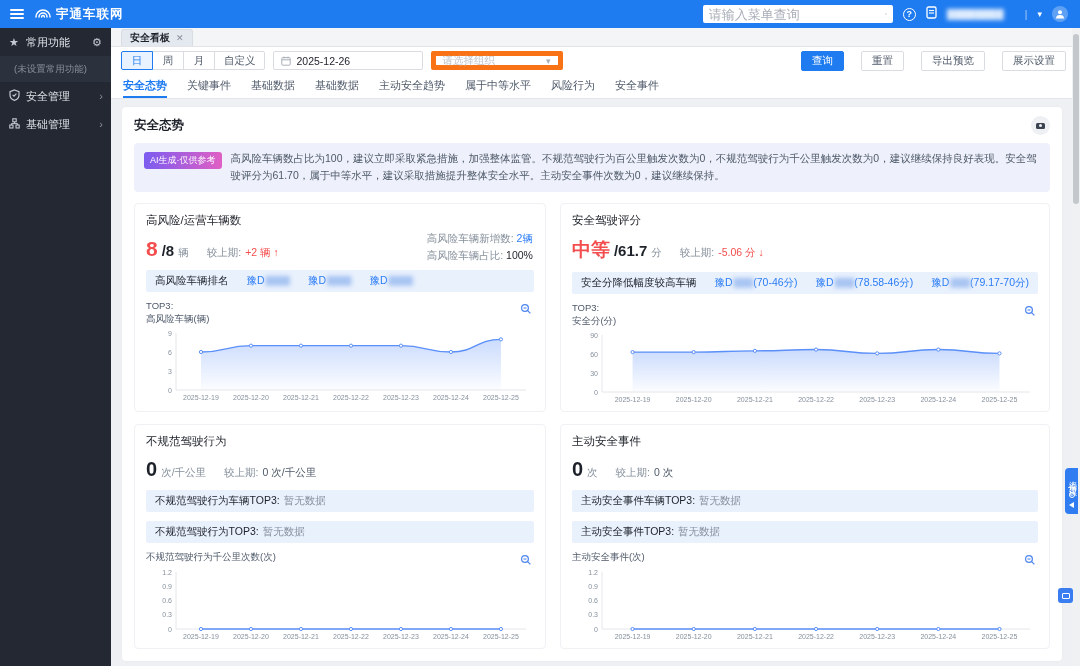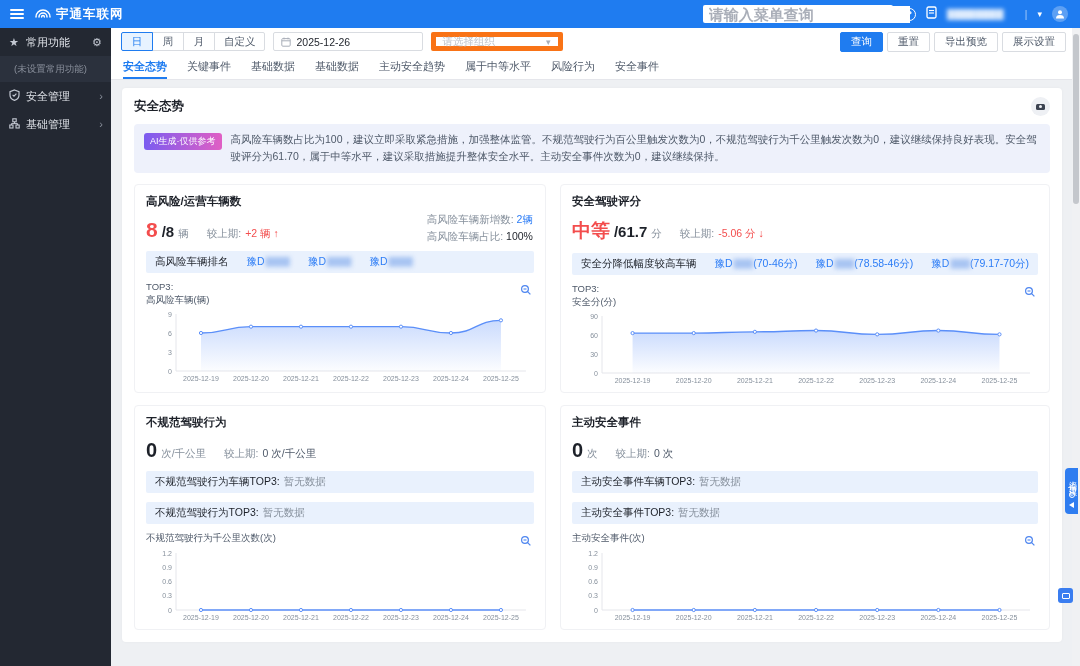--- a/index.html
+++ b/index.html
@@ -6,21 +6,21 @@
   html,body { width:1080px; height:666px; overflow:hidden; font-family:"Liberation Sans",sans-serif; background:#eef0f3; position:relative; }
 
   
   .topbar { position:absolute; top:0; left:0; width:1080px; height:28px; background:#1f7cf0; display:flex; align-items:center; padding:0 12px 0 10px; z-index:30; }
   .hamburger { width:14px; display:flex; flex-direction:column; gap:2.5px; cursor:pointer; }
   .hamburger i { display:block; height:1.6px; background:#fff; border-radius:1px; }
   .logo-arcs { margin-left:10px; }
   .brand { color:#ffffff; font-size:12.5px; font-weight:700; margin-left:4px; letter-spacing:1px; }
   .topbar-right { margin-left:auto; display:flex; align-items:center; gap:10px; }
   .searchbox { width:190px; height:18px; background:#fff; border-radius:2px; display:flex; align-items:center; padding:0 6px; }
-  .searchbox input { flex:1; border:none; outline:none; font-size:15px; color:#333; font-family:inherit;font-weight:bold; }
+  .searchbox input { flex:1; border:none; outline:none; font-size:13px; color:#333; font-family:inherit; }
   .searchbox input::placeholder { color:#a9aeb8; }
   .help-icon { width:13px; height:13px; border:1.3px solid #fff; border-radius:50%; color:#fff; font-size:9px; font-weight:700; display:flex; align-items:center; justify-content:center; cursor:pointer; }
   .doc-icon { cursor:pointer; }
   .masked-user { width:68px; height:11px; overflow:hidden; color:rgba(255,255,255,.85); font-size:10px; filter:blur(2px); white-space:nowrap; }
   .pipe { color:rgba(255,255,255,.6); font-size:10px; }
   .caret-top { color:#fff; font-size:9px; cursor:pointer; }
   .avatar { width:16px; height:16px; border-radius:50%; background:rgba(255,255,255,.28); display:flex; align-items:center; justify-content:center; cursor:pointer; }
 
   
   .sidebar { position:absolute; top:28px; left:0; width:111px; bottom:0; background:#232832; z-index:20; }
@@ -38,21 +38,21 @@
 
   .filterrow { height:27px; background:#fff; display:flex; align-items:center; gap:8px; padding:0 14px 0 10px; }
   .seg { display:flex; }
   .seg .seg-btn { height:19px; min-width:32px; padding:0 8px; border:1px solid #d9dce1; margin-left:-1px; background:#fff; font-size:10.5px; color:#4e5969; display:flex; align-items:center; justify-content:center; cursor:pointer; }
   .seg .seg-btn:first-child { margin-left:0; border-radius:2px 0 0 2px; }
   .seg .seg-btn:last-child { border-radius:0 2px 2px 0;padding-left:9px; }
   .seg .active { background:#e8f3ff; color:#1f7cf0; border-color:#1f7cf0; position:relative; z-index:1; }
   .datebox { width:150px; height:19px; border:1px solid #d9dce1; border-radius:2px; display:flex; align-items:center; gap:6px; padding:0 7px; font-size:10.5px; color:#1d2129; cursor:pointer; }
   .selectbox { width:132px; height:19px; border:5px solid #f97316; border-radius:2px; display:flex; align-items:center; padding:0 7px; font-size:10.5px; color:#bfc4cc; cursor:pointer; }
   .selectbox .cd { margin-left:auto; color:#a9aeb8; font-size:9px; }
-  .fbtns { margin-left:auto; display:flex; gap:4px; }
+  .fbtns { margin-left:auto; display:flex; gap:17px; }
   .btn { height:20px; padding:0 10px; border-radius:2px; font-size:10.5px; display:flex; align-items:center; cursor:pointer; border:1px solid #d9dce1; background:#fff; color:#4e5969; }
   .btn-primary { background:#1f7cf0; border-color:#1f7cf0; color:#fff; }
 
   .subtabs { height:25px; background:#fff; display:flex; align-items:stretch; gap:20px; padding:0 12px; border-bottom:1px solid #e5e6eb; }
   .subtab { font-size:11px; color:#4e5969; display:flex; align-items:center; cursor:pointer; border-bottom:2px solid transparent; }
   .subtab.active { color:#1f7cf0; font-weight:700; border-bottom-color:#1f7cf0; }
 
   .content { flex:1; overflow:hidden; padding:8px 18px 0 11px; }
   .panel { background:#fff; border-radius:4px; padding:9px 12px 12px; box-shadow:0 0 3px rgba(0,0,0,.04); }
   .panel-head { display:flex; align-items:center; }
@@ -60,21 +60,21 @@
   .cam-btn { margin-left:auto; width:19px; height:19px; border-radius:50%; background:#eef0f4; display:flex; align-items:center; justify-content:center; cursor:pointer; }
   .cam-btn i { display:block; width:9px; height:6px; background:#3b4250; border-radius:1.5px; position:relative; }
   .cam-btn i:after { content:""; position:absolute; left:3px; top:1.5px; width:3px; height:3px; border-radius:50%; background:#eef0f4; }
 
   .ai-summary { margin-top:8px; background:#eef1fb; border-radius:4px; padding:7px 10px; display:flex; gap:9px; align-items:flex-start; }
   .ai-pill { flex:0 0 auto; background:linear-gradient(90deg,#7b5cf0,#e05fc4); color:#fff; font-size:9px; padding:2px 6px; border-radius:3px; margin-top:2px; white-space:nowrap; }
   .ai-text { font-size:10.5px; color:#4e5969; line-height:1.65; }
 
   .cards-grid { margin-top:11px; display:grid; grid-template-columns:1fr 1fr; gap:12px 14px; }
   .scard { border:1px solid #f0f1f4; border-radius:4px; padding:9px 11px 6px; position:relative; }
-  .scard-title { font-size:11.5px; font-weight:700; color:#1d2129; }
+  .scard-title { font-size:11.5px; font-weight:400; color:#1d2129; }
   .valrow { margin-top:9px; display:flex; align-items:baseline; gap:4px; }
   .big-red { font-size:21px; font-weight:700; color:#f34d4d; }
   .big-dark { font-size:21px; font-weight:700; color:#1d2129; }
   .mid-dark { font-size:15px; font-weight:700; color:#1d2129; }
   .unit { font-size:10.5px; color:#86909c; }
   .cmp-label { margin-left:14px; font-size:10.5px; color:#86909c; }
   .cmp-red { font-size:10.5px; color:#f34d4d; }
   .cmp-grey { font-size:10.5px; color:#4e5969; }
   .stats-abs { position:absolute; right:12px; top:26px; text-align:right; font-size:10.5px; color:#86909c; line-height:1.7; }
   .stat-blue { color:#2b7cf6; }
@@ -175,20 +175,26 @@
           <path d="M5.5 3.8 V5.6 M2.4 7 V5.6 H8.6 V7" fill="none" stroke="#c3c8d2" stroke-width="1"></path>
         </svg>
     </span>
     <span class="grow">基础管理</span>
     <span class="chev">›</span>
   </div>
 </div>
 
 <div class="main">
 
+  <div class="tabstrip">
+    <div class="tab">
+      <span>安全看板</span>
+      <span class="x">✕</span>
+    </div>
+  </div>
 
   <div class="filterrow">
     <div class="seg">
       <div class="seg-btn active">日</div>
       <div class="seg-btn">周</div>
       <div class="seg-btn">月</div>
       <div class="seg-btn">自定义</div>
     </div>
     <div class="datebox">
       <svg width="10" height="10" viewBox="0 0 10 10">

